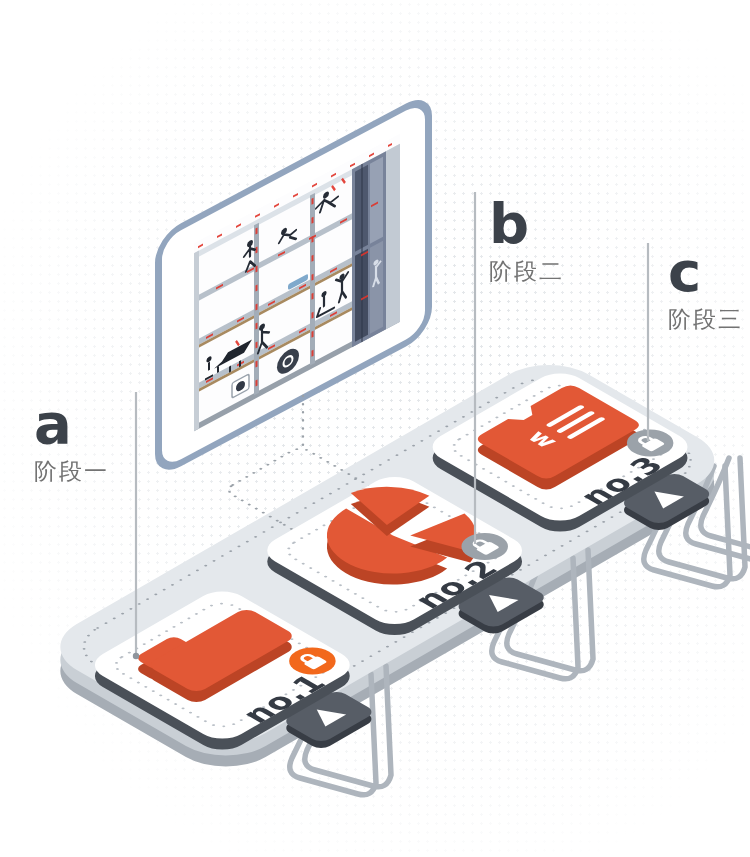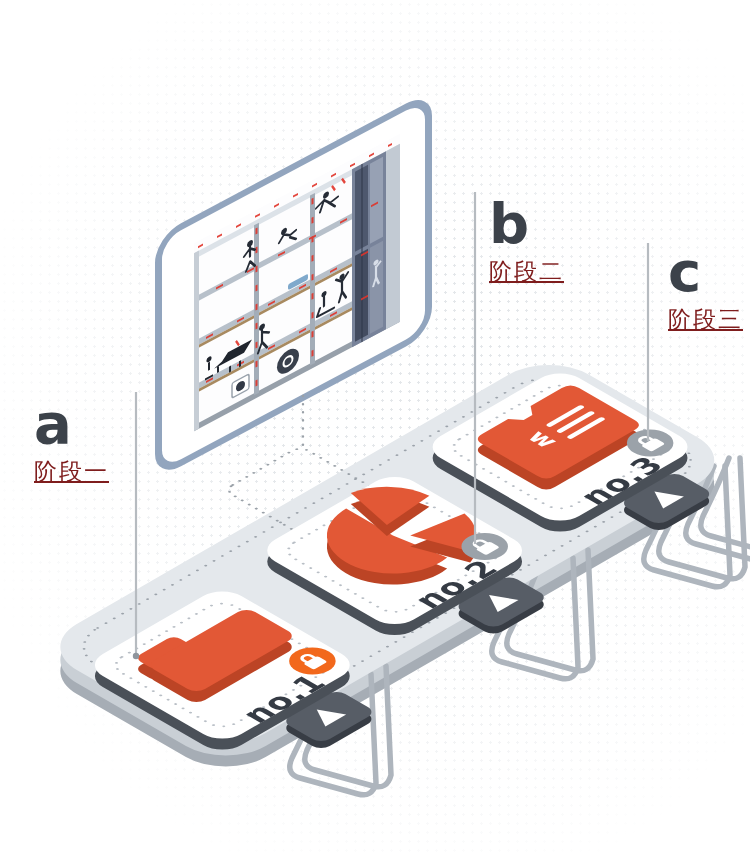--- a/index.html
+++ b/index.html
@@ -12,21 +12,21 @@
     -webkit-mask-image:radial-gradient(ellipse at 55% 48%,#000 25%,transparent 78%);
     mask-image:radial-gradient(ellipse at 55% 48%,#000 25%,transparent 78%);}
   
   #monitor{position:absolute;left:155px;top:237px;width:277px;height:243px;
     transform:skewY(-28deg);transform-origin:0 0;
     border:7px solid #92A5BE;border-radius:26px;background:#fff;box-sizing:border-box;}
   #monitor .inner{position:absolute;inset:8px;}
   #mainsvg{position:absolute;left:0;top:0;}
   .stage-label{position:absolute;line-height:1;}
   .stage-letter{font-weight:700;font-size:56px;color:#3C424A;letter-spacing:1px;}
-  .stage-name{font-size:23px;color:#7f1d1d;letter-spacing:2px;margin-top:8px;font-weight:500;text-decoration:underline;}
+  .stage-name{font-size:23px;color:#737373;letter-spacing:2px;margin-top:8px;font-weight:500;}
 </style>
 </head>
 <body>
 
 <div id="stage">
 
   <div id="monitor">
     <div class="inner">
       <svg width="247" height="213" viewBox="0 0 247 213">
         <rect x="0" y="0" width="247" height="213" fill="#ffffff"></rect>

